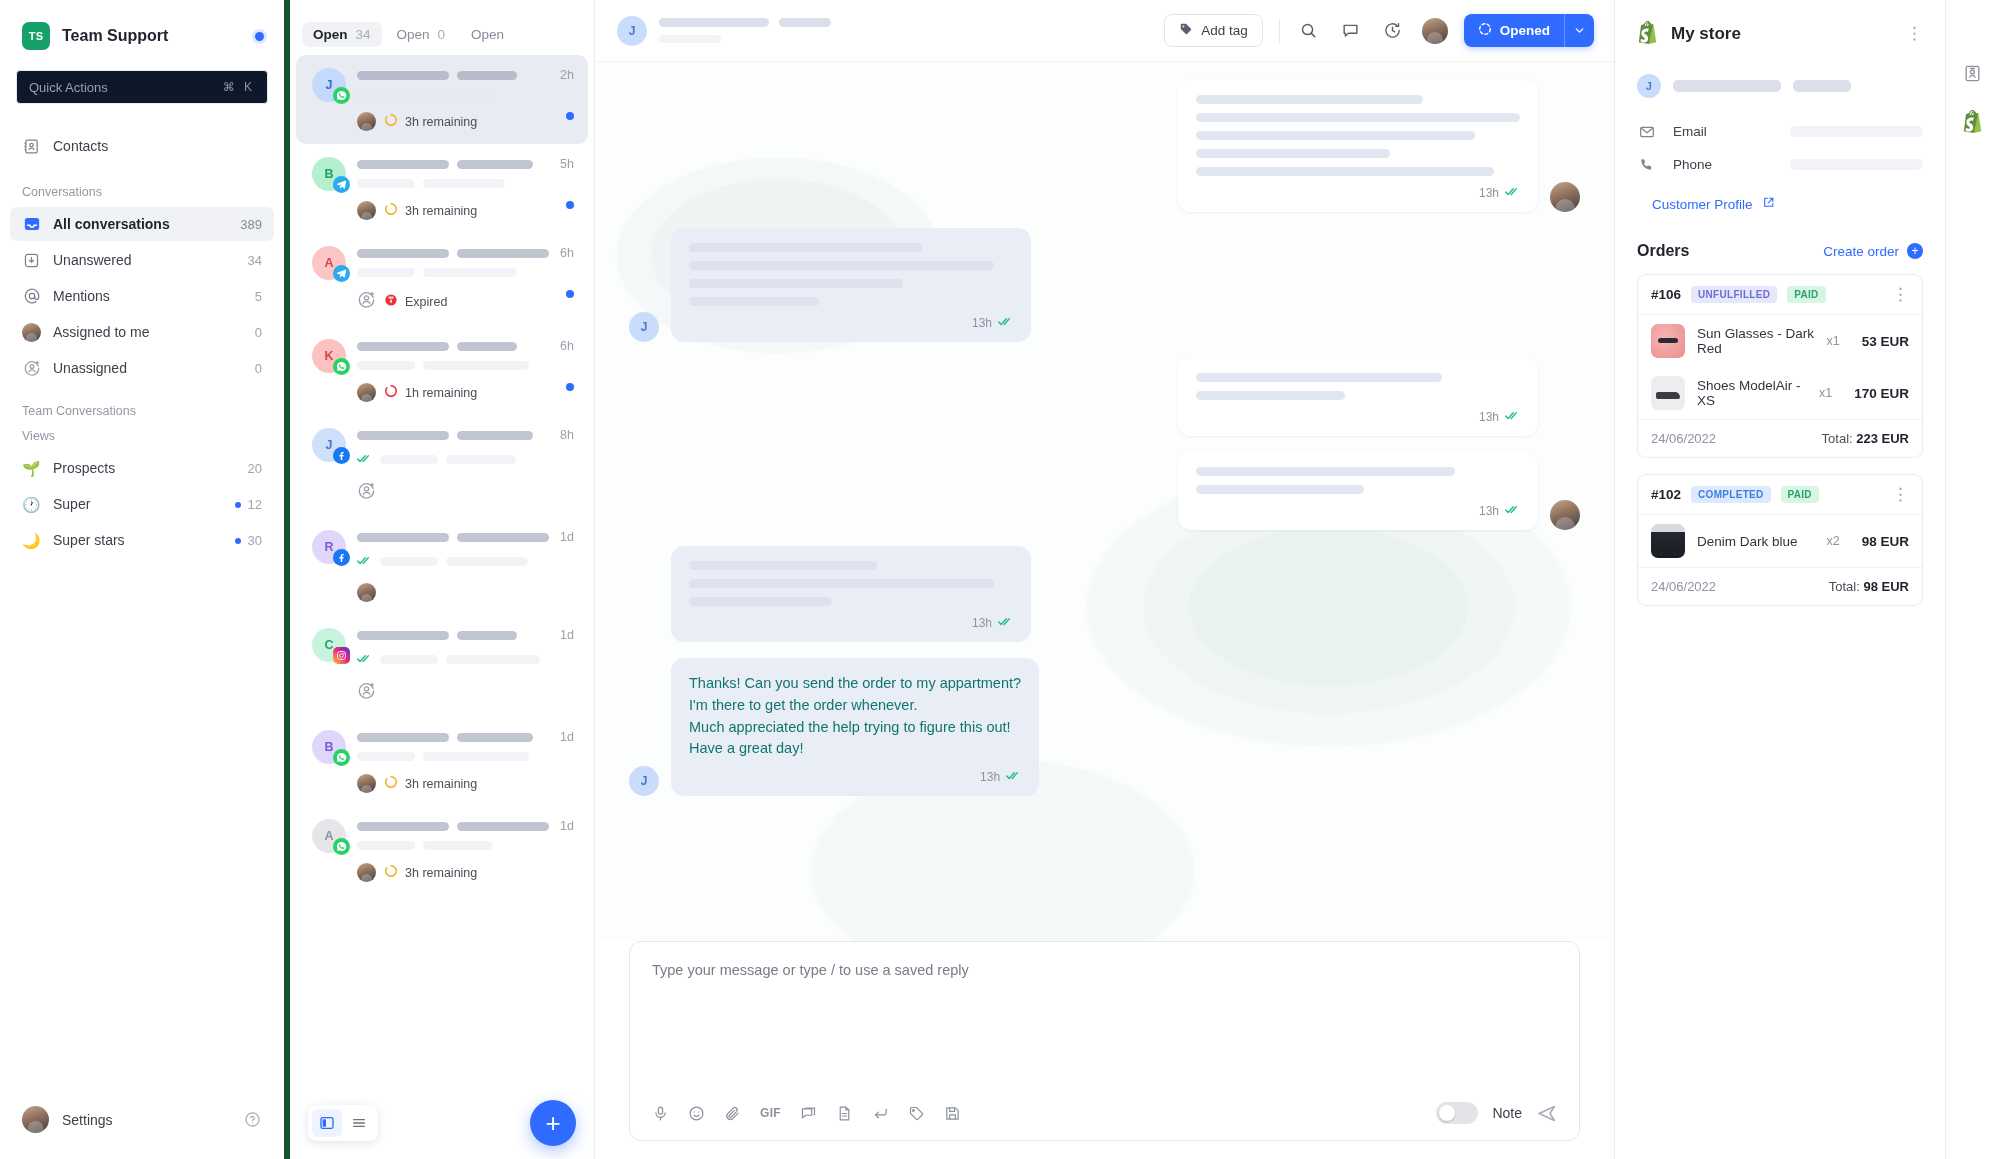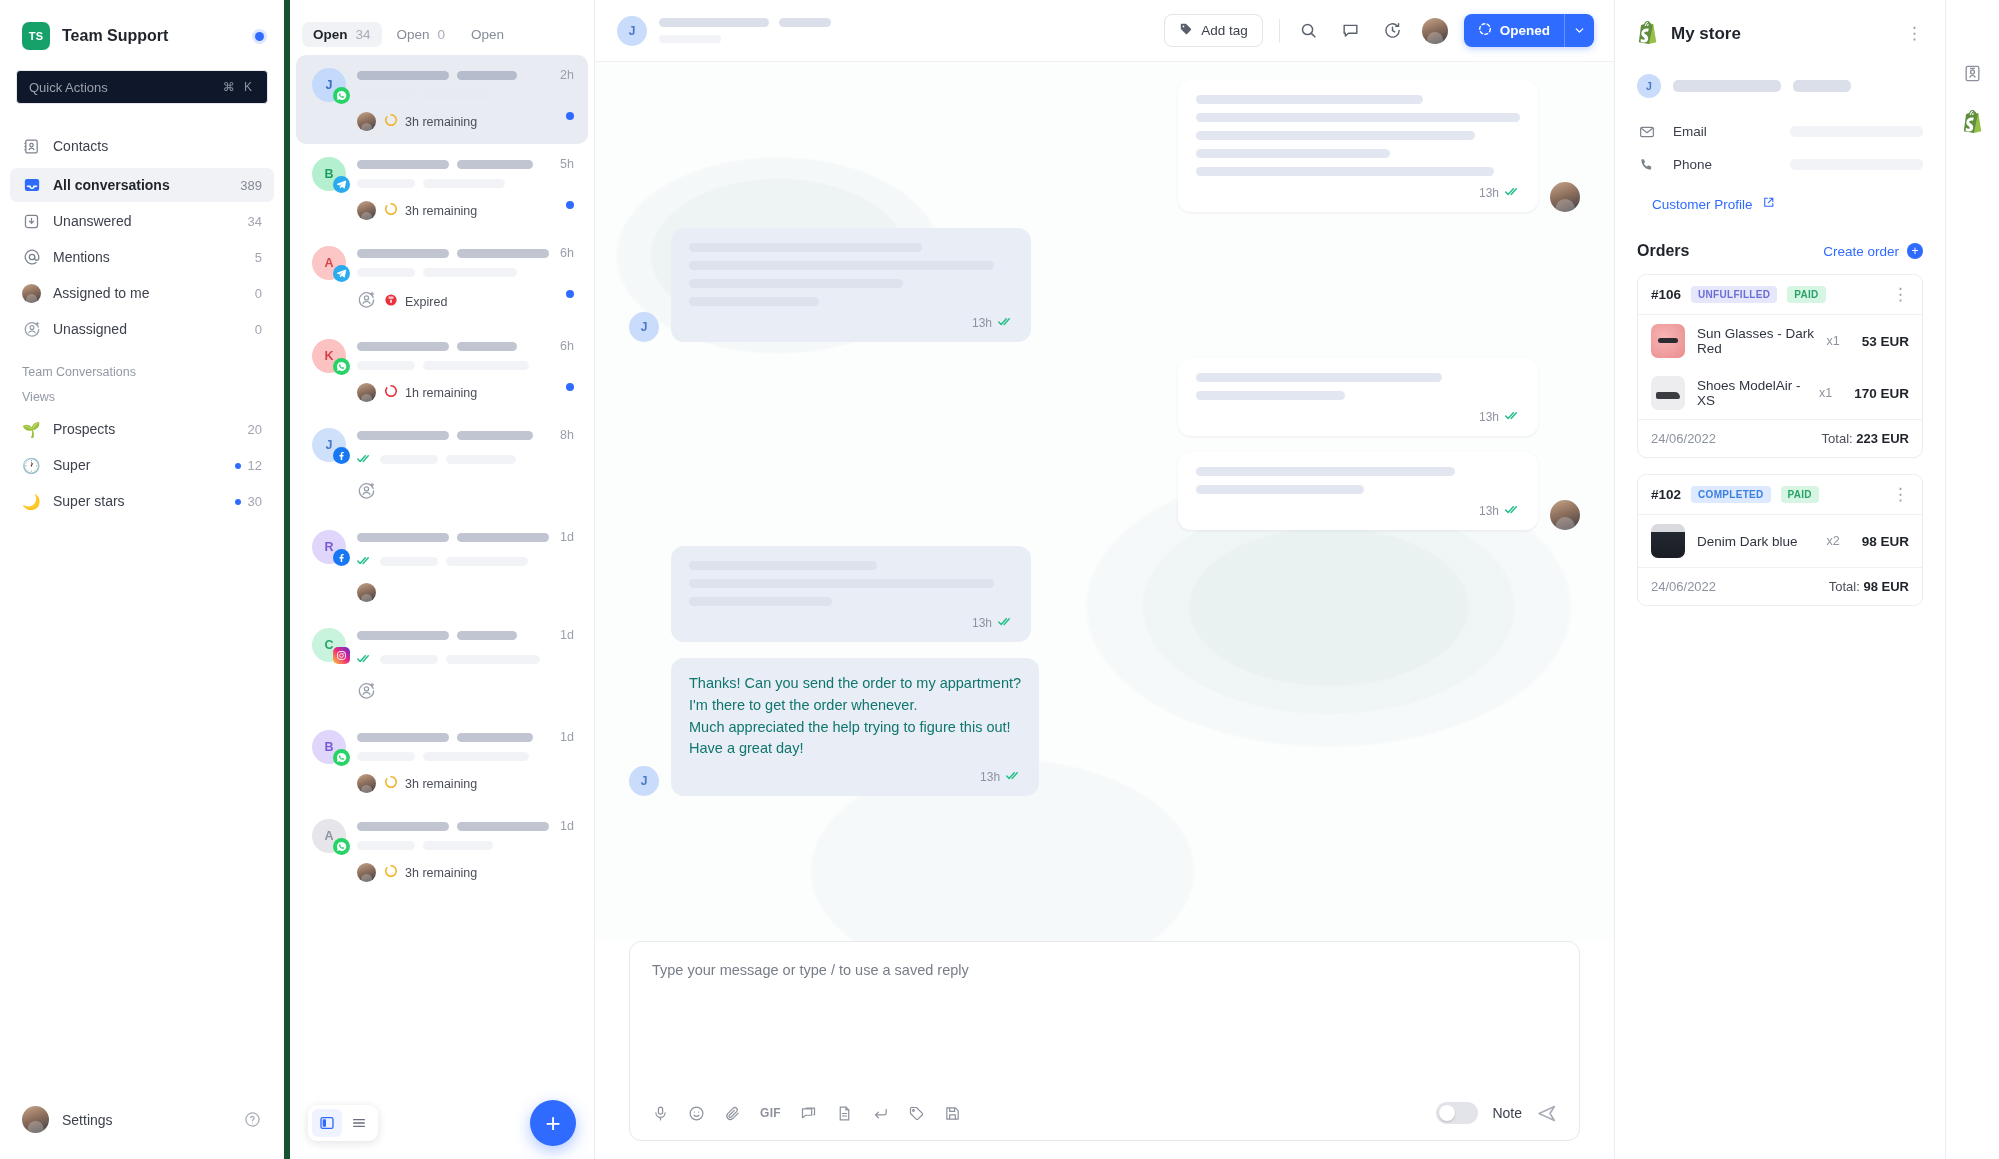--- a/index.html
+++ b/index.html
@@ -232,20 +232,21 @@
         <svg width="17" height="17" viewBox="0 0 24 24" fill="none" stroke="#7d838f" stroke-width="1.8">
           <rect x="4" y="3" width="16" height="18" rx="2"></rect>
             <circle cx="12" cy="10" r="2.4"></circle>
           <path d="M8.3 17c.6-1.8 2-2.6 3.7-2.6s3.1.8 3.7 2.6"></path>
             <path d="M4 7.5h-2M4 12h-2M4 16.5h-2"></path>
         </svg>
       </span>
       <span>Contacts</span>
     </div>
 
+    <div class="sec-label">Conversations</div>
 
     <div class="nav-item active">
       <span class="ico">
         <svg width="18" height="18" viewBox="0 0 24 24">
             <rect x="2.5" y="4" width="19" height="16" rx="3" fill="#2f6bff"></rect>
             <path d="M6 13.5h3.3a2.7 2.7 0 0 0 5.4 0H18" stroke="#fff" stroke-width="2" fill="none" stroke-linecap="round"></path>
           </svg>
       </span>
       <span>All conversations</span>
       <span class="count b">389</span>

